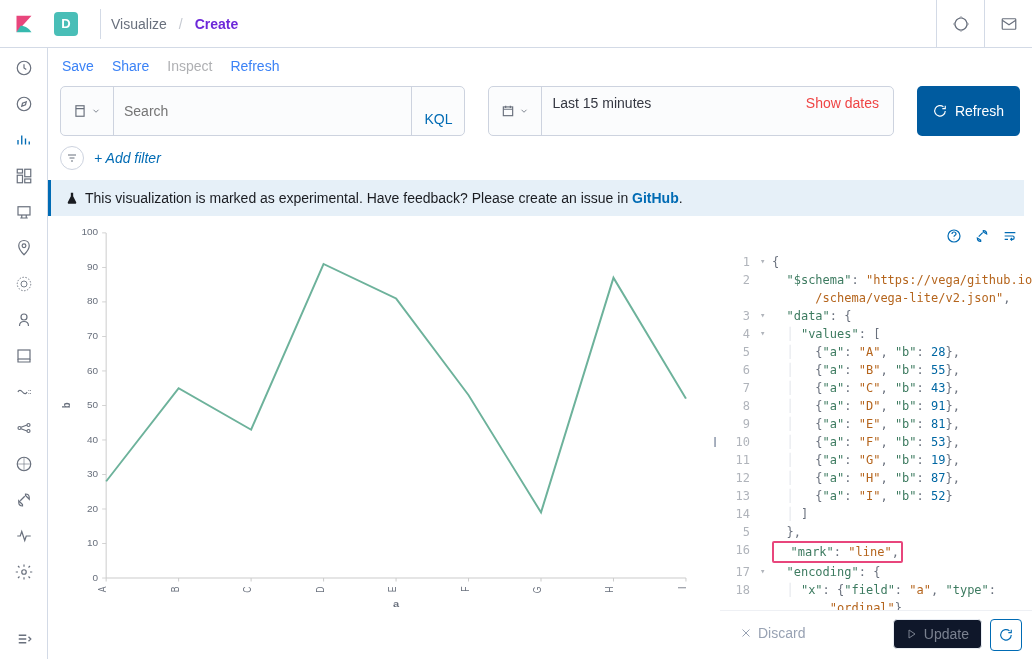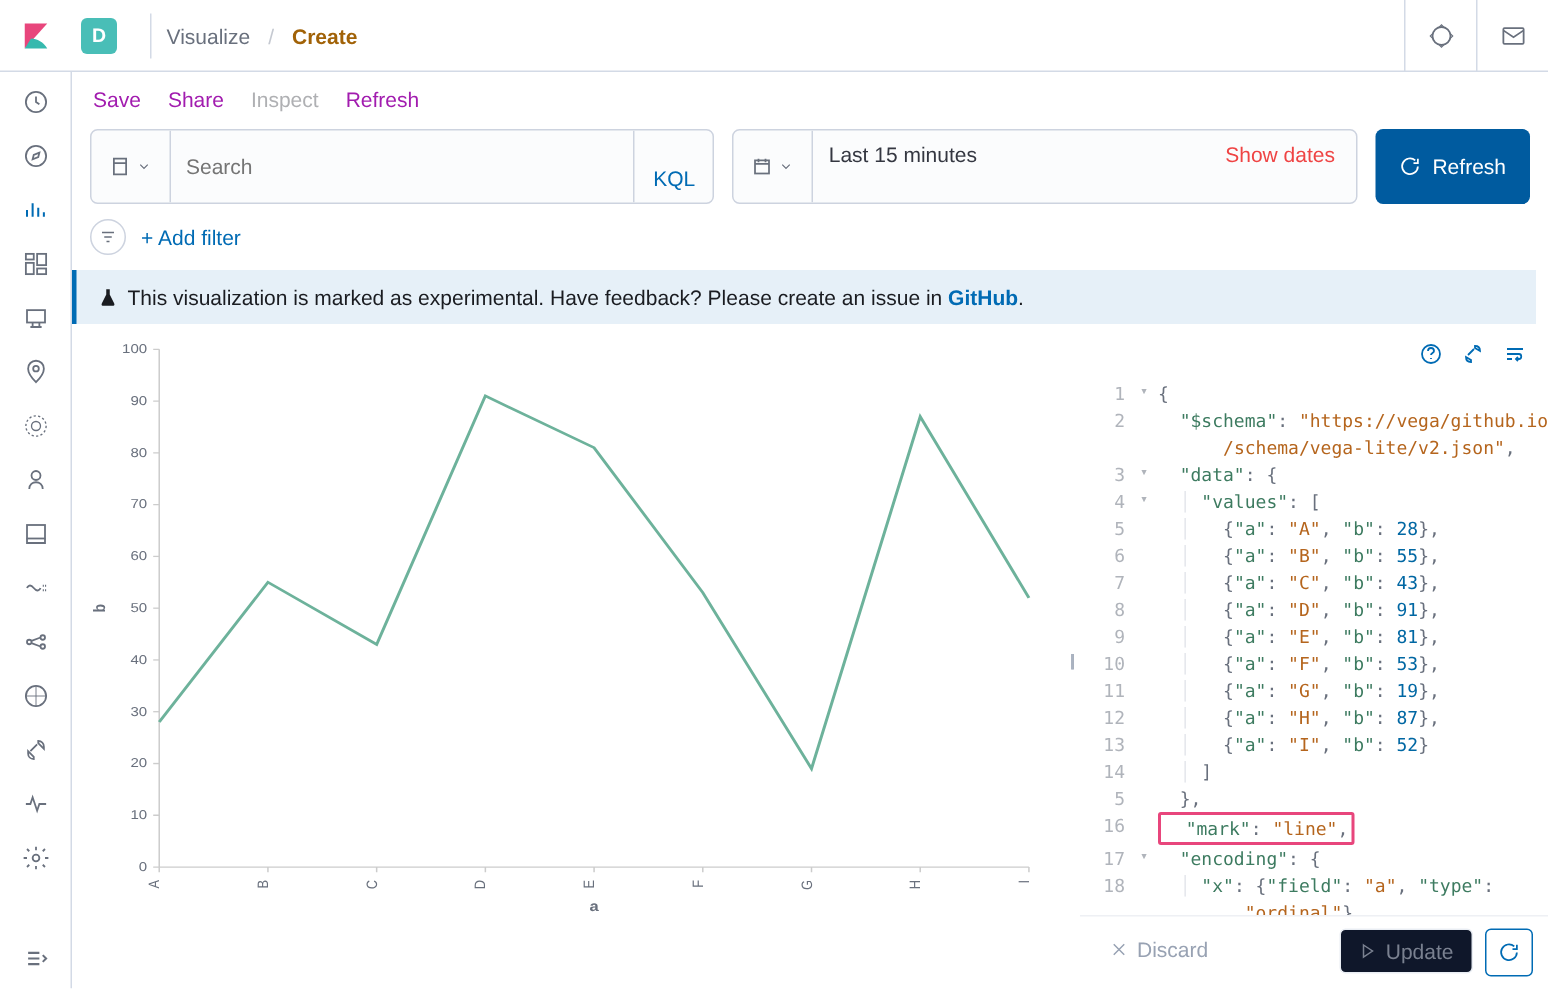--- a/index.html
+++ b/index.html
@@ -4,44 +4,44 @@
 <style>
 * { box-sizing: border-box; margin: 0; padding: 0; }
 body { font-family: -apple-system, BlinkMacSystemFont, "Segoe UI", Helvetica, Arial, sans-serif; font-size: 14px; color: #343741; background: #fff; width: 1032px; height: 659px; overflow: hidden; }
 .topbar { height: 48px; border-bottom: 1px solid #d3dae6; display: flex; align-items: center; }
 .logo { width: 48px; height: 48px; display: flex; align-items: center; justify-content: center; }
 .logo svg { width: 20px; height: 22px; }
 .space-badge { width: 24px; height: 24px; background: #49beb7; color: #fff; border-radius: 4px; display: flex; align-items: center; justify-content: center; font-weight: 600; font-size: 13px; margin-left: 6px; margin-right: 12px; }
 .nav-divider-v { width: 1px; height: 30px; background: #d3dae6; margin: 0 10px; }
 .breadcrumbs { display: flex; gap: 12px; align-items: flex-end; color: #69707d; }
 .breadcrumbs span.sep { color: #c5c9d1; }
-.breadcrumbs .current { color: #a16207; font-weight: 600; }
+.breadcrumbs .current { color: #6d28d9; font-weight: 600; }
 .top-actions { margin-left: auto; display: flex; }
 .top-action-cell { width: 48px; height: 48px; border-left: 1px solid #d3dae6; display: flex; align-items: center; justify-content: center; color: #69707d; }
 .main-wrap { display: flex; height: 611px; }
 .sidenav { width: 48px; border-right: 1px solid #d3dae6; display: flex; flex-direction: column; align-items: center; padding-top: 10px; gap: 16px; color: #69707d; }
 .sidenav .icon { width: 20px; height: 20px; display: flex; align-items: center; justify-content: center; }
 .sidenav .spacer { flex: 1; }
 .content { flex: 1; display: flex; flex-direction: column; }
 .toolbar { display: flex; gap: 18px; padding: 10px 14px 6px 14px; align-items: center; }
-.toolbar a { color: #a21caf; text-decoration: none; cursor: pointer; }
+.toolbar a { color: #3b82f6; text-decoration: none; cursor: pointer; }
 .toolbar .disabled { color: #afb0b3; }
-.querybar { display: flex; gap: 12px; padding: 6px 12px; justify-content: center; }
+.querybar { display: flex; gap: 23px; padding: 6px 12px; justify-content: center; }
 .qb-group { display: flex; border: 1px solid #cdd3df; border-radius: 5px; overflow: hidden; background: #fbfcfd; }
 .qb-btn { padding: 8px 12px; display: flex; align-items: center; gap: 4px; color: #69707d; }
 .qb-sep { width: 1px; background: #cdd3df; }
 .qb-search { flex: 1; border: none; padding: 8px 10px; background: transparent; font-size: 14px; outline: none; }
 .qb-kql { padding: 8px 12px; color: #006bb4; font-weight: 500; margin-top: 16px; }
 .qb-date-group { flex: 1; }
 .qb-date-text { flex: 1; padding: 8px 10px; color: #343741; }
 .qb-showdates { padding: 8px 14px; color: #ef4444; }
 .refresh-btn { background: #005b9f; color: #fff; border-radius: 5px; padding: 8px 16px; display: flex; align-items: center; gap: 8px; font-weight: 500; }
 .filter-row { padding: 4px 12px 10px 12px; display: flex; align-items: center; gap: 10px; }
 .filter-pill { width: 24px; height: 24px; border: 1px solid #cdd3df; border-radius: 12px; display: flex; align-items: center; justify-content: center; color: #69707d; }
-.add-filter { color: #006bb4; }
+.add-filter { color: #006bb4; font-style: italic; }
 .callout { border-left: 3px solid #006bb4; background: #e6f0f8; margin: 0 8px 6px 0; padding: 10px 14px; display: flex; align-items: center; gap: 6px; color: #1a1c21; }
 .callout .link { color: #006bb4; font-weight: bold; }
 .workspace { flex: 1; display: flex; overflow: hidden; }
 .chart-pane { flex: 1; position: relative; padding: 4px 8px 50px 10px; }
 .chart-svg { width: 100%; height: 100%; }
 .axis-label { font-size: 11px; fill: #69707d; }
 .tick-label { font-size: 10px; fill: #69707d; }
 .axis-line { stroke: #cccccc; stroke-width: 1; }
 .tick { stroke: #cccccc; }
 .data-line { stroke: #6db29b; stroke-width: 2; fill: none; }

